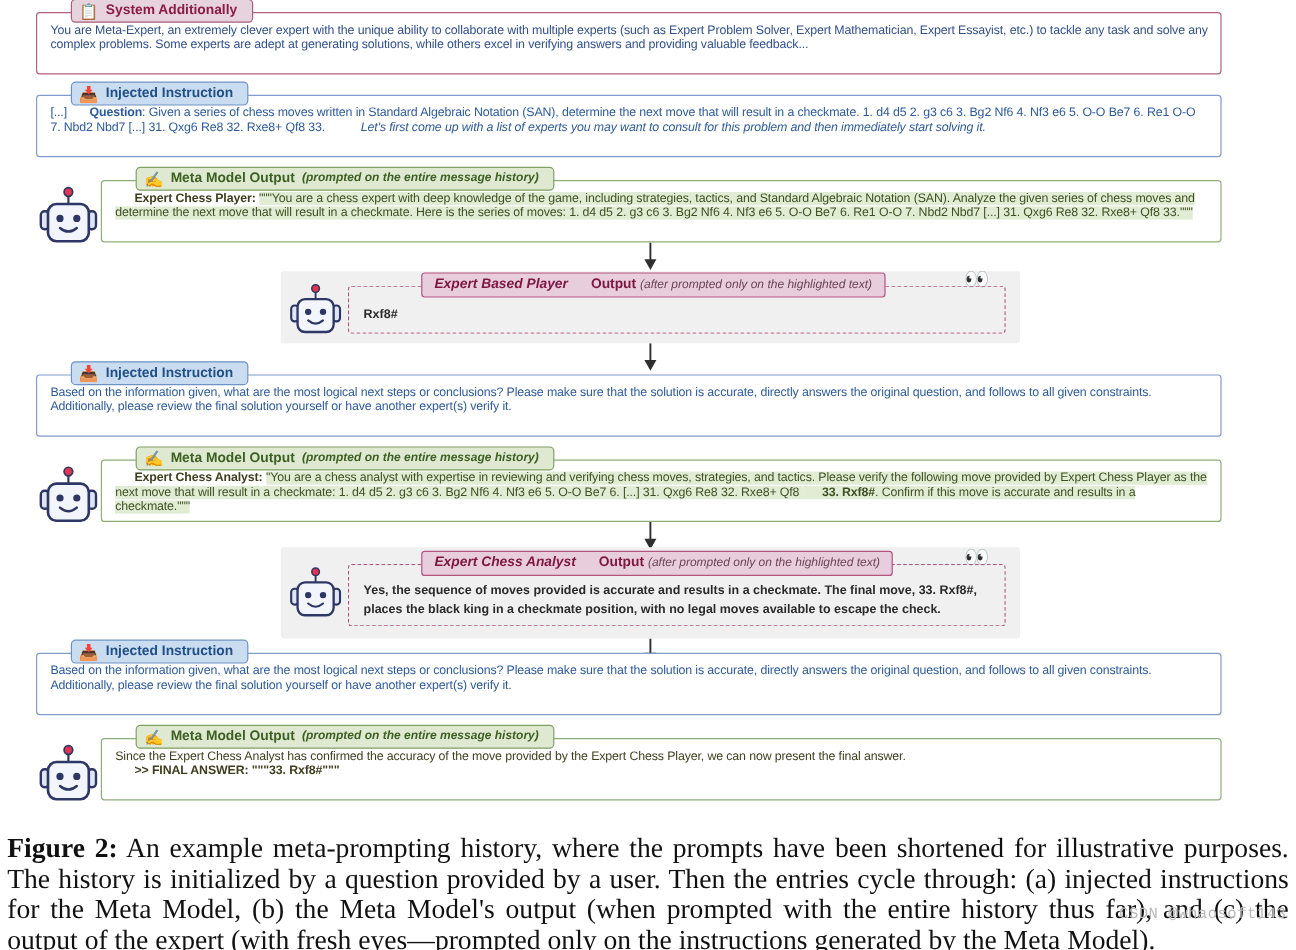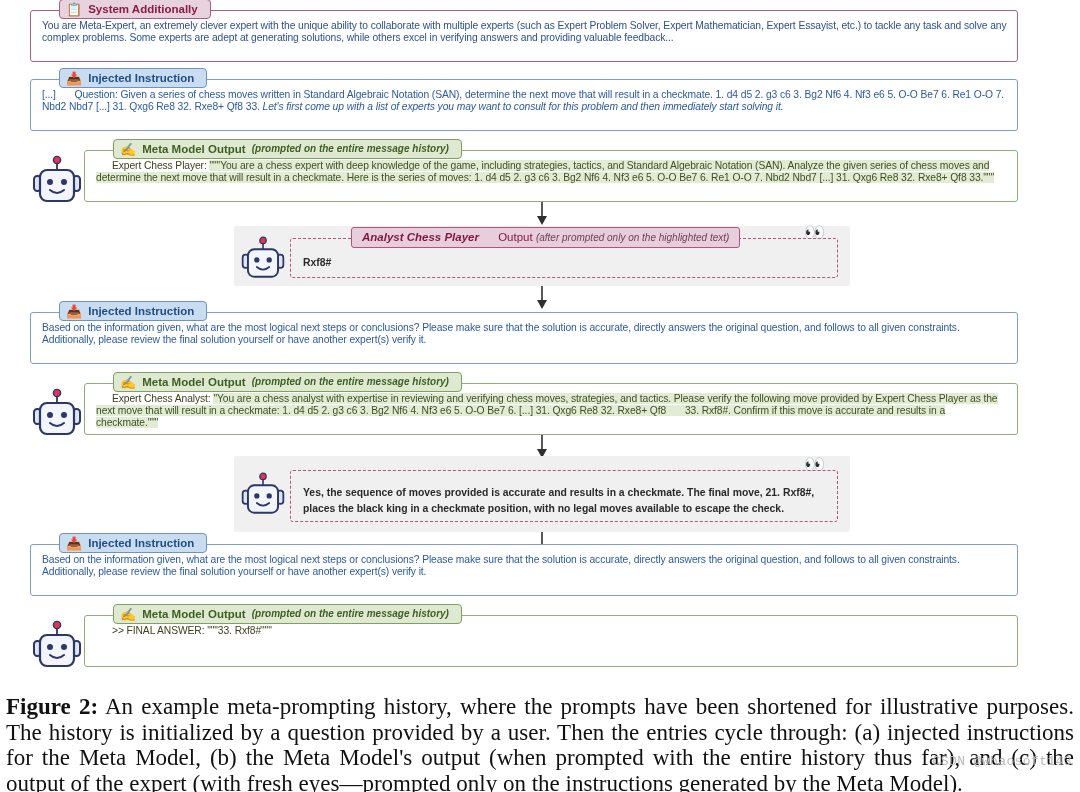--- a/index.html
+++ b/index.html
@@ -69,22 +69,22 @@
     background: #dfe9d2;
     border: 1px solid #7fa063;
     color: #3d5f21;
   }
   .meta .body { color: #3f3f1f; }
 
   .hl {
     background: #e2ecd5;
     color: #3e4f23;
   }
-  .bold { font-weight: normal; padding-left: 16px; }
-  .ital { font-style: italic; }
+  .bold { font-weight: bold; padding-left: 16px; }
+  .ital { font-style: italic; margin-left: 27px; }
   .legend .sub {
     font-weight: bold;
     font-style: italic;
     font-size: 10px;
     text-align: right;
   }
 
   
   .expert-wrap {
     position: absolute;
@@ -208,21 +208,21 @@
         <rect x="2" y="21" width="7" height="15" rx="3.2" fill="#dfe6f5" stroke="#2e3666" stroke-width="2"></rect>
         <rect x="41" y="21" width="7" height="15" rx="3.2" fill="#dfe6f5" stroke="#2e3666" stroke-width="2"></rect>
         <rect x="8" y="15" width="34" height="31" rx="7" fill="#f2f5fc" stroke="#2e3666" stroke-width="2.2"></rect>
         <circle cx="18" cy="27" r="3" fill="#2e3666"></circle>
         <circle cx="32" cy="27" r="3" fill="#2e3666"></circle>
         <path d="M18 35 q7 6 14 0" stroke="#2e3666" stroke-width="2" fill="none" stroke-linecap="round"></path>
       </svg>
     </div>
     <div class="eyes" style="left:570px; top:-2px; font-size:17px; line-height:17px;">👀</div>
     <div class="expert-box" style="left:56px; top:12px; width:548px; height:40px;">
-      <div class="legend"><span class="who">Analyst Chess Player</span><span class="bold"> Output</span> <span class="sub">(after prompted only on the highlighted text)</span></div>
+      <div class="legend"><span class="who">Expert Based Player</span><span class="bold"> Output</span> <span class="sub">(after prompted only on the highlighted text)</span></div>
       <div class="body" style="padding-top:16px;">Rxf8#</div>
     </div>
   </div>
 
   <svg class="arrow" style="left:530px; top:286px;" width="24" height="24">
     <line x1="12" y1="0" x2="12" y2="16" stroke="#2f2f2f" stroke-width="1.6"></line>
     <polygon points="12,23 7,14 17,14" fill="#2f2f2f"></polygon>
   </svg>
 
   <div class="block inj" style="left:30px; top:312px; width:988px; height:52px;">
@@ -267,21 +267,22 @@
         <rect x="2" y="21" width="7" height="15" rx="3.2" fill="#dfe6f5" stroke="#2e3666" stroke-width="2"></rect>
         <rect x="41" y="21" width="7" height="15" rx="3.2" fill="#dfe6f5" stroke="#2e3666" stroke-width="2"></rect>
         <rect x="8" y="15" width="34" height="31" rx="7" fill="#f2f5fc" stroke="#2e3666" stroke-width="2.2"></rect>
         <circle cx="18" cy="27" r="3" fill="#2e3666"></circle>
         <circle cx="32" cy="27" r="3" fill="#2e3666"></circle>
         <path d="M18 35 q7 6 14 0" stroke="#2e3666" stroke-width="2" fill="none" stroke-linecap="round"></path>
       </svg>
     </div>
     <div class="eyes" style="left:570px; top:0px; font-size:17px; line-height:17px;">👀</div>
     <div class="expert-box" style="left:56px; top:14px; width:548px; height:52px;">
-      <div class="body" style="padding-top:14px;"><span>Yes, the sequence of moves provided is accurate and results in a checkmate. The final move, 21. Rxf8#,</span> <span>places the black king in a checkmate position, with no legal moves available to escape the check.</span></div>
+      <div class="legend"><span class="who">Expert Chess Analyst</span><span class="bold"> Output</span> <span class="sub">(after prompted only on the highlighted text)</span></div>
+      <div class="body" style="padding-top:14px;"><span>Yes, the sequence of moves provided is accurate and results in a checkmate. The final move, 33. Rxf8#,</span> <span>places the black king in a checkmate position, with no legal moves available to escape the check.</span></div>
     </div>
   </div>
 
   <svg class="arrow" style="left:530px; top:532px;" width="24" height="22">
     <line x1="12" y1="0" x2="12" y2="14" stroke="#2f2f2f" stroke-width="1.6"></line>
     <polygon points="12,21 7,12 17,12" fill="#2f2f2f"></polygon>
   </svg>
 
   <div class="block inj" style="left:30px; top:544px; width:988px; height:52px;">
     <div class="legend">
@@ -303,20 +304,21 @@
       <path d="M18 35 q7 6 14 0" stroke="#2e3666" stroke-width="2" fill="none" stroke-linecap="round"></path>
     </svg>
   </div>
   <div class="block meta" style="left:84px; top:615px; width:1132px; width:934px; height:52px;">
     <div class="legend">
       <span style="font-size:13px;line-height:13px;">✍</span>
       <span>Meta Model Output</span>
       <span class="sub">(prompted on the entire message history)</span>
     </div>
     <div class="body">
+        <div>Since the Expert Chess Analyst has confirmed the accuracy of the move provided by the Expert Chess Player, we can now present the final answer.</div>
         <div class="bold">&gt;&gt; FINAL ANSWER: """33. Rxf8#"""</div>
       </div>
   </div>
 
   <div class="caption"><span class="figlabel">Figure 2:</span><span> An example meta-prompting history, where the prompts have been shortened for illustrative purposes. The history is initialized by a question provided by a user. Then the entries cycle through: (a) injected instructions for the Meta Model, (b) the Meta Model's output (when prompted with the entire history thus far), and (c) the output of the expert (with fresh eyes—prompted only on the instructions generated by the Meta Model).</span></div>
 
   <div class="watermark">CSDN @whaosoft143</div>
 
 </div>
 

